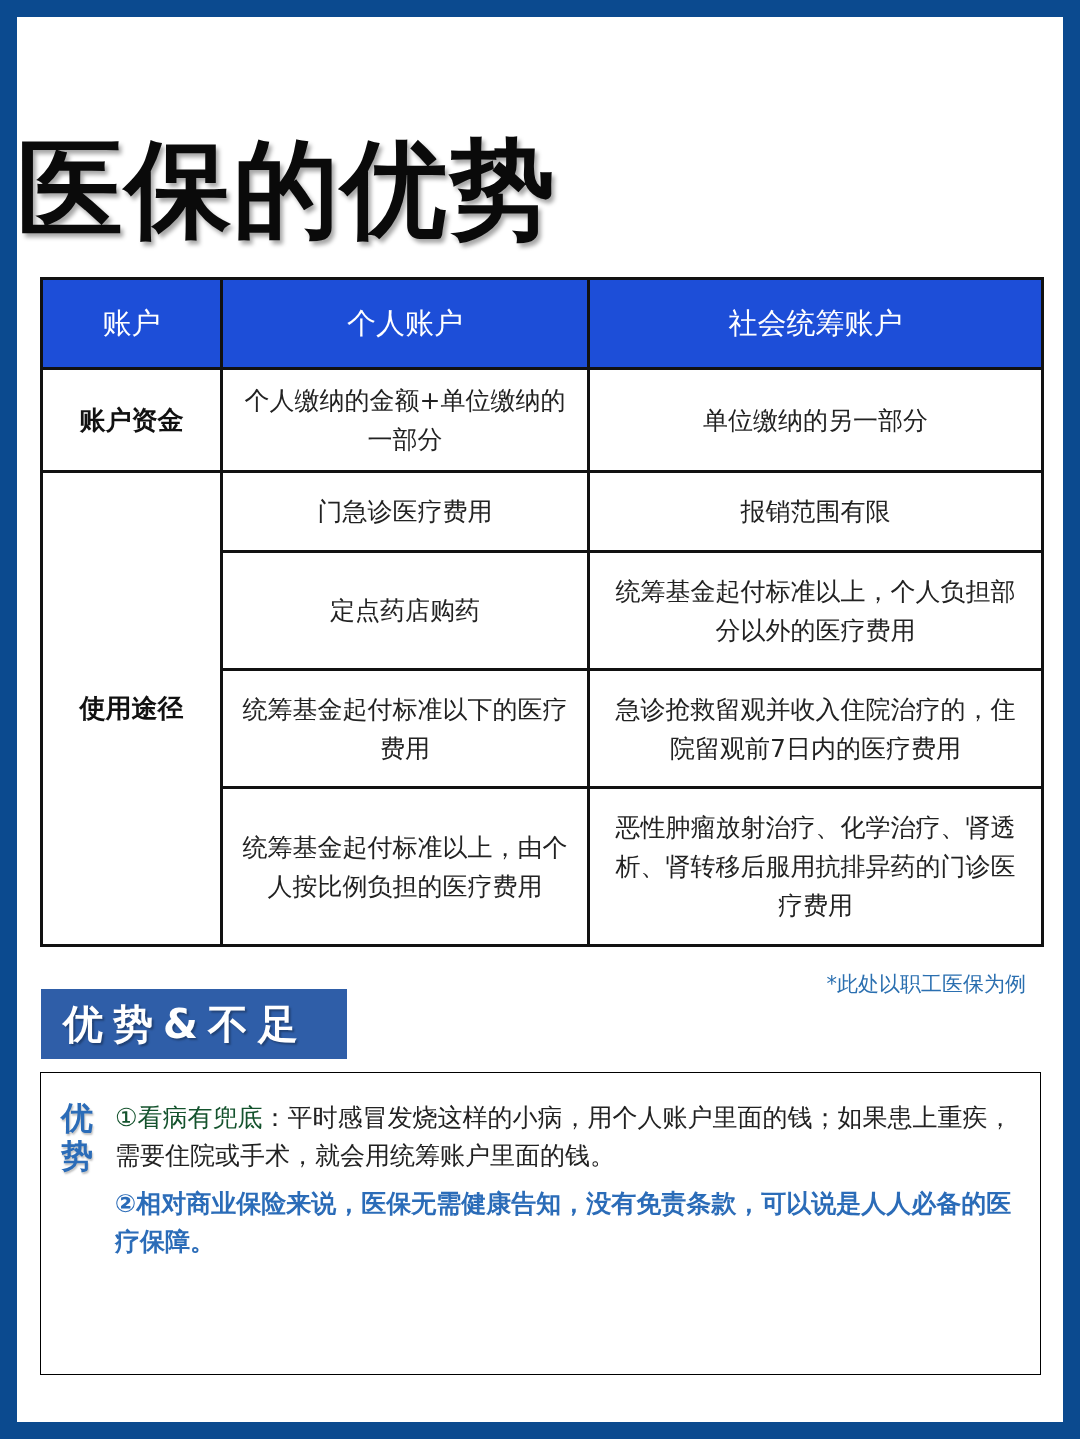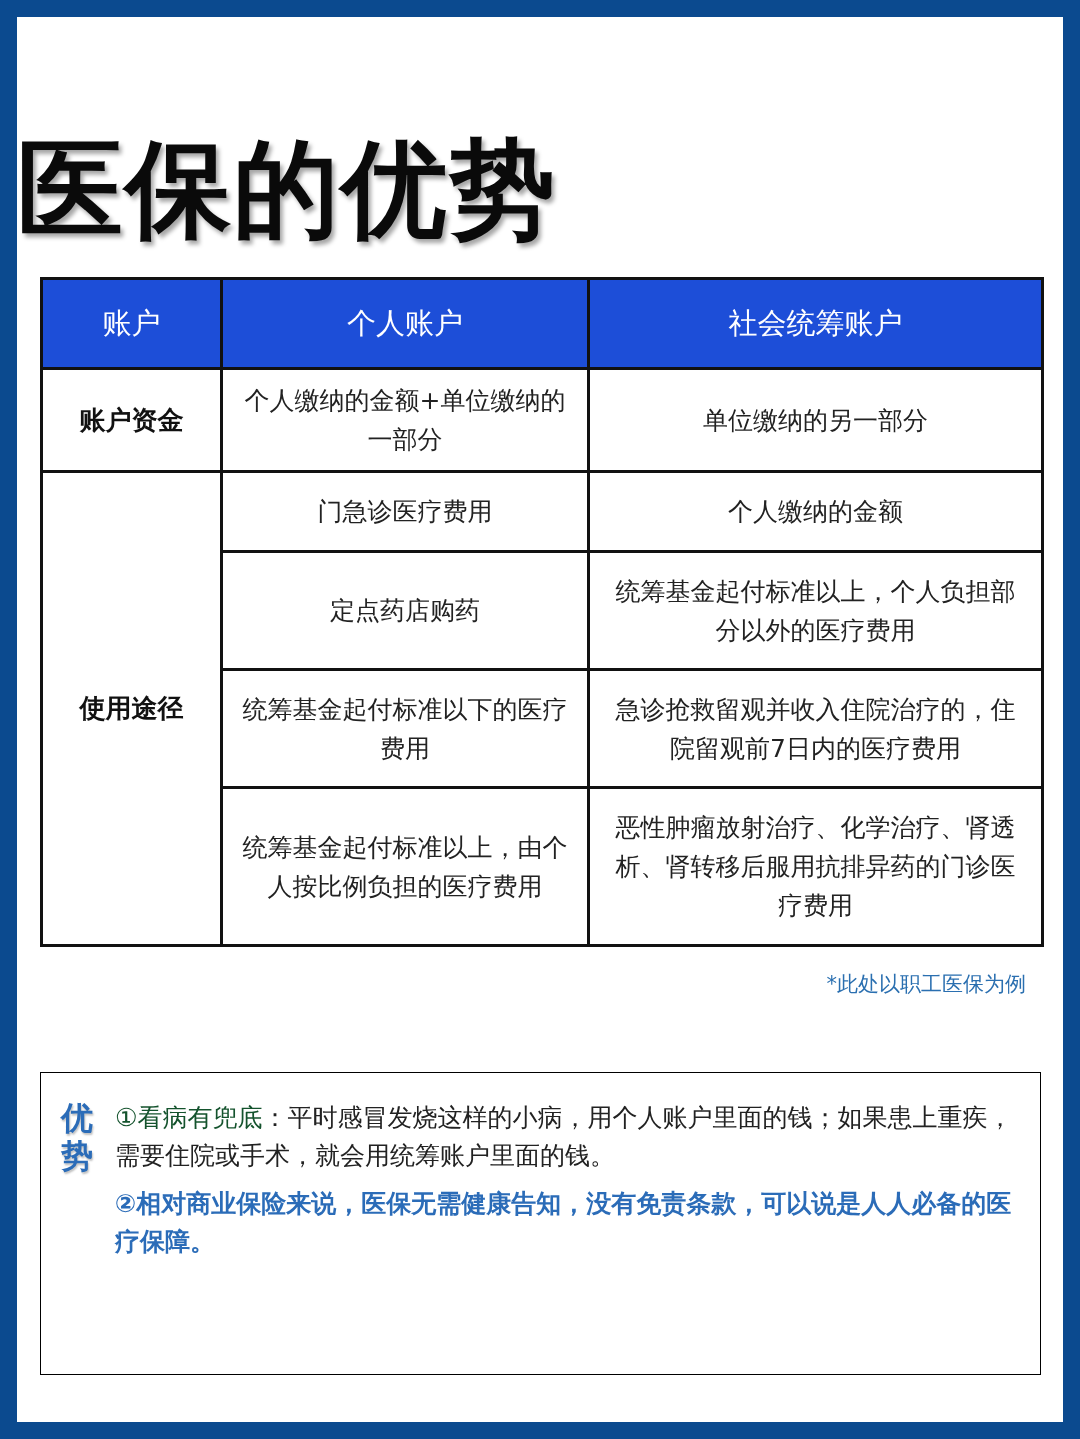--- a/index.html
+++ b/index.html
@@ -72,39 +72,40 @@
       <th>社会统筹账户</th>
     </tr>
     <tr style="height:103px">
       <td class="rowhead">账户资金</td>
       <td>个人缴纳的金额+单位缴纳的一部分</td>
       <td>单位缴纳的另一部分</td>
     </tr>
     <tr style="height:80px">
       <td class="rowhead" rowspan="4">使用途径</td>
       <td>门急诊医疗费用</td>
-      <td>个人缴纳的金额</td>
+      <td>报销范围有限</td>
     </tr>
     <tr style="height:118px">
       <td>定点药店购药</td>
       <td>统筹基金起付标准以上，个人负担部分以外的医疗费用</td>
     </tr>
     <tr style="height:118px">
       <td>统筹基金起付标准以下的医疗费用</td>
       <td>急诊抢救留观并收入住院治疗的，住院留观前7日内的医疗费用</td>
     </tr>
     <tr style="height:158px">
       <td>统筹基金起付标准以上，由个人按比例负担的医疗费用</td>
       <td>恶性肿瘤放射治疗、化学治疗、肾透析、肾转移后服用抗排异药的门诊医疗费用</td>
     </tr>
   </tbody>
     </table>
 
   <div class="note">*此处以职工医保为例</div>
 
+  <div class="section-tag">优势&amp;不足</div>
 
   <div class="box">
     <div class="item" style="top:26px">
       <div class="label">优势</div>
       <div class="text">
         <p><span class="hl">①看病有兜底</span><span>：平时感冒发烧这样的小病，用个人账户里面的钱；如果患上重疾，需要住院或手术，就会用统筹账户里面的钱。</span></p>
         <p><span class="hl-b">②相对商业保险来说，医保无需健康告知，没有免责条款，可以说是人人必备的医疗保障。</span></p>
       </div>
     </div>
   </div>

